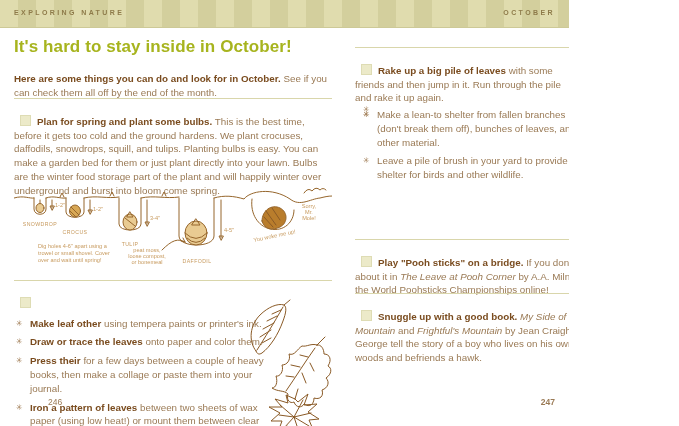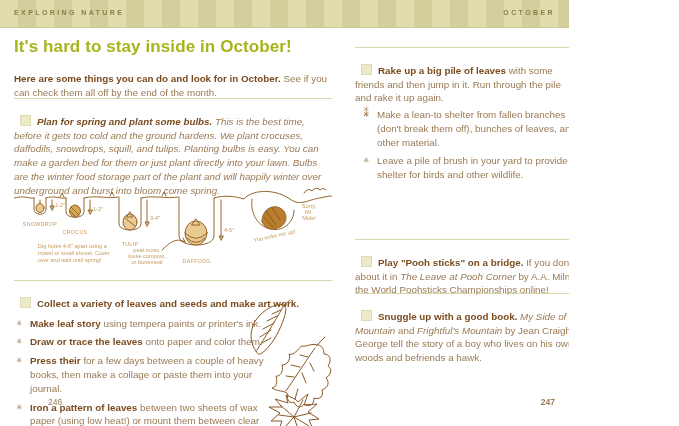--- a/index.html
+++ b/index.html
@@ -42,21 +42,21 @@
   <div id="page-left" class="page">
 
     <div class="abs title" style="top:10px;left:0;">It's hard to stay inside in October!</div>
 
     <p class="abs body" style="top:35px;left:0;width:318px;">
       <span class="leadb">Here are some things you can do and look for in October.</span><span> See if you can check them all off by the end of the month.</span>
     </p>
 
     <div class="abs divider" style="top:71px;left:0;"></div>
 
-    <p class="abs body" style="top:77px;left:0;width:318px;text-indent:6px;font-style:italic;">
+    <p class="abs body" style="top:77px;left:0;width:318px;text-indent:6px;">
       <span class="cb"></span><span class="leadb">Plan for spring and plant some bulbs.</span><span> This is the best time, before it gets too cold and the ground hardens. We plant crocuses, daffodils, snowdrops, squill, and tulips. Planting bulbs is easy. You can make a garden bed for them or just plant directly into your lawn. Bulbs are the winter food storage part of the plant and will happily winter over underground and burst into bloom come spring.</span>
     </p>
 
     <svg class="abs" style="top:159px;left:0;" width="318" height="90" viewBox="0 0 318 90">
       <g stroke="#96662c" fill="none" stroke-width="1" stroke-linecap="round">
 
         <path d="M0 12 C10 9 16 13 20 12 M32 12 C40 9 46 13 52 12 M70 12 C82 9 94 13 105 11 M127 12 C140 9 152 13 165 11 M200 12 C210 9 220 10 230 13 C236 5 258 1 276 13 C286 21 296 13 306 12 C310 11 314 10 318 10"></path>
 
         <path d="M46 11 l2 -4 l2 4 M96 10 l2 -4 l2 4 M148 10 l2 -4 l2 4"></path>
 
@@ -106,25 +106,25 @@
       <text class="hand" x="295" y="22" text-anchor="middle">Sorry,</text>
       <text class="hand" x="295" y="28" text-anchor="middle">Mr.</text>
       <text class="hand" x="295" y="34" text-anchor="middle">Mole!</text>
       <text class="hand" x="240" y="56" transform="rotate(-12 240 56)">You woke me up!</text>
     </svg>
 
     <div class="abs divider" style="top:253px;left:0;"></div>
 
     <div class="abs" style="top:259px;left:0;width:318px;">
       <p class="body" style="text-indent:6px;margin-bottom:6px;">
-        <span class="cb"></span><span class="leadb">Collect a variety of leaves and seeds and make art work.</span>
+        <span class="cb"></span>
       </p>
       <div class="body bullet" style="width:250px;">
         <span class="bmark">✳</span>
-        <span class="leadb">Make leaf story</span><span> using tempera paints or printer's ink.</span>
+        <span class="leadb">Make leaf other</span><span> using tempera paints or printer's ink.</span>
       </div>
       <div class="body bullet" style="width:250px;">
         <span class="bmark">✳</span>
         <span class="leadb">Draw or trace the leaves</span><span> onto paper and color them.</span>
       </div>
       <div class="body bullet" style="width:252px;">
         <span class="bmark">✳</span>
         <span class="leadb">Press their</span><span> for a few days between a couple of heavy books, then make a collage or paste them into your journal.</span>
       </div>
       <div class="body bullet" style="width:252px;">

